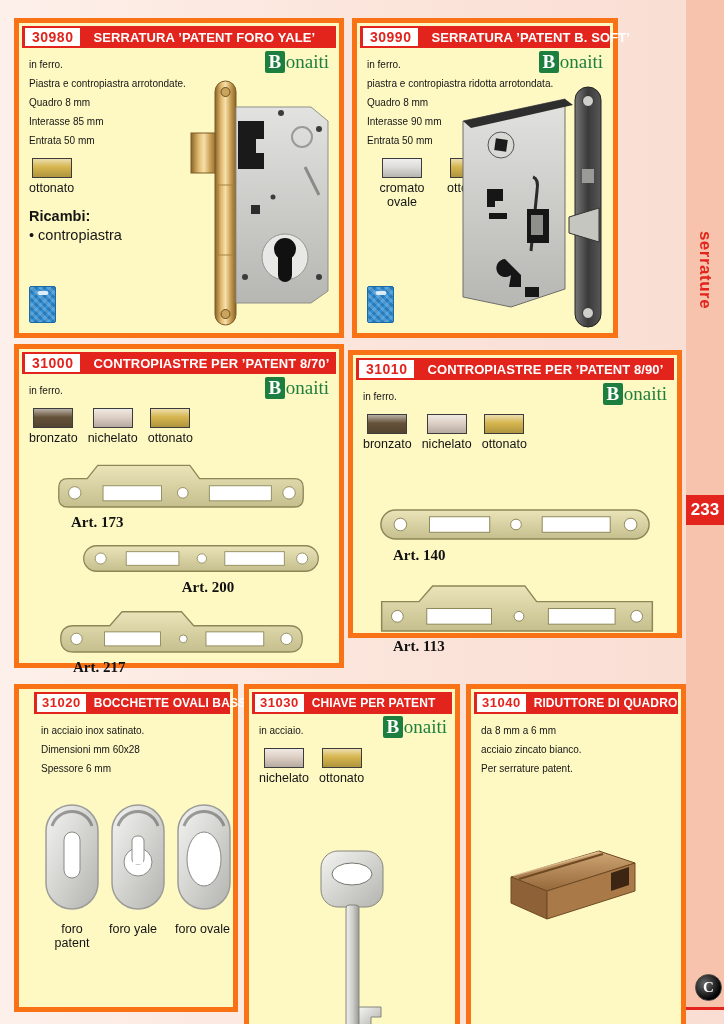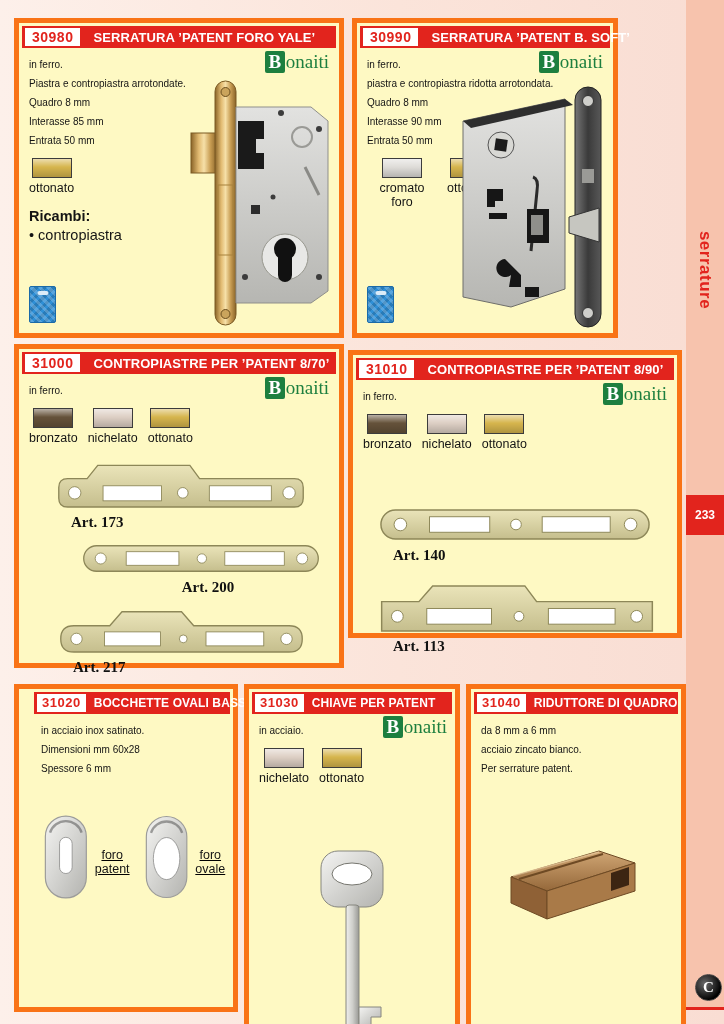--- a/index.html
+++ b/index.html
@@ -48,36 +48,36 @@
                      repeating-linear-gradient(-45deg,rgba(0,0,0,.14) 0 3px,transparent 3px 6px);
     border:1px solid #1b6aa8;box-sizing:border-box;
   }
   .bag-flat::before{
     content:"";position:absolute;top:4px;left:50%;transform:translateX(-50%);
     width:11px;height:4px;background:#dcecf8;border-radius:2px;
   }
   .plate-row{margin-left:38px;font-family:Liberation Serif, serif;}
   .art-label{font-weight:bold;font-size:15px;color:#111;margin:1px 0 0 14px;}
   .variant-row{display:flex;margin:24px 0 0 12px;}
-  .variant{display:flex;flex-direction:row;align-items:center;margin-right:8px;text-decoration:underline;}
+  .variant{display:flex;flex-direction:column;align-items:flex-start;margin-right:8px;}
   .variant .finish-label{font-size:12.5px;margin-top:10px;}
   .side-col{
     position:absolute;left:686px;top:0;width:38px;height:1007px;
     background:#f7c3ad;border-bottom:3px solid #e2241d;box-sizing:content-box;
   }
   .side-tab{
     position:absolute;left:686px;top:190px;width:38px;height:160px;
     display:flex;align-items:center;justify-content:center;
   }
   .side-tab span{
     transform:rotate(90deg);white-space:nowrap;color:#e2241d;font-weight:bold;font-size:17px;letter-spacing:.5px;
   }
   .page-badge{
-    position:absolute;left:686px;top:495px;width:38px;height:40px;background:#e2241d;
-    color:#fff;font-weight:bold;font-size:12px;display:flex;align-items:center;justify-content:center;
+    position:absolute;left:686px;top:495px;width:38px;height:30px;background:#e2241d;
+    color:#fff;font-weight:bold;font-size:17px;display:flex;align-items:center;justify-content:center;
   }
   .publisher{
     position:absolute;left:695px;top:974px;width:27px;height:27px;border-radius:50%;
     background:radial-gradient(circle at 35% 35%,#6a6a6a,#000 72%);
     color:#fff;display:flex;align-items:center;justify-content:center;
     font-family:"Liberation Serif","DejaVu Serif",serif;font-weight:bold;font-size:15px;
     border:1px solid #444;box-sizing:border-box;
   }
   .abs{position:absolute;}
 </style>
@@ -177,21 +177,21 @@
   <div class="desc">
     <div>in ferro.</div>
     <div>piastra e contropiastra ridotta arrotondata.</div>
     <div>Quadro 8 mm</div>
     <div>Interasse 90 mm</div>
     <div>Entrata 50 mm</div>
   </div>
   <div class="finishes">
     <div class="finish">
       <span class="chip" style="background-color: rgb(222, 220, 216);"></span>
-      <span class="finish-label">cromato foro</span>
+      <span class="finish-label">cromato ovale</span>
     </div>
     <div class="finish">
       <span class="chip" style="background-color: rgb(214, 181, 77);"></span>
       <span class="finish-label">ottonato</span>
     </div>
   </div>
   <div class="bag-flat"></div>
   <svg class="abs" style="right:6px;bottom:2px;" width="158" height="250" viewBox="0 0 158 250">
     <path d="M14 40 L116 18 L116 208 L62 226 L14 216 Z" fill="url(#gBody)" stroke="#6e6e6a"></path>
     <path d="M14 40 L116 18 L124 24 L22 47 Z" fill="#2e2e2e"></path>
@@ -333,20 +333,30 @@
         <rect x="3" y="3" width="52" height="104" rx="26" fill="url(#gSteel)" stroke="#9c9c9a" stroke-width="1.5"></rect>
         <path d="M9 24 A21 21 0 0 1 49 24" stroke="#4a4a4a" stroke-width="3" fill="none" opacity=".5"></path>
         <rect x="21" y="30" width="16" height="46" rx="8" fill="#fff" stroke="#8a8a88"></rect>
       </svg>
       <span class="finish-label">foro patent</span>
     </div>
     <div class="variant">
       <svg width="58" height="110" viewBox="0 0 58 110">
         <rect x="3" y="3" width="52" height="104" rx="26" fill="url(#gSteel)" stroke="#9c9c9a" stroke-width="1.5"></rect>
         <path d="M9 24 A21 21 0 0 1 49 24" stroke="#4a4a4a" stroke-width="3" fill="none" opacity=".5"></path>
+        <circle cx="29" cy="60" r="14" fill="#fff" stroke="#8a8a88"></circle>
+        <rect x="23" y="34" width="12" height="28" rx="5" fill="#fff" stroke="#8a8a88"></rect>
+        <rect x="24" y="40" width="10" height="22" fill="#fff"></rect>
+      </svg>
+      <span class="finish-label">foro yale</span>
+    </div>
+    <div class="variant">
+      <svg width="58" height="110" viewBox="0 0 58 110">
+        <rect x="3" y="3" width="52" height="104" rx="26" fill="url(#gSteel)" stroke="#9c9c9a" stroke-width="1.5"></rect>
+        <path d="M9 24 A21 21 0 0 1 49 24" stroke="#4a4a4a" stroke-width="3" fill="none" opacity=".5"></path>
         <ellipse cx="29" cy="57" rx="17" ry="27" fill="#fff" stroke="#8a8a88"></ellipse>
       </svg>
       <span class="finish-label">foro ovale</span>
     </div>
   </div>
 </section>
 
 <section class="card small" style="left:244px;top:684px;width:216px;height:388px;">
   <header class="card-header">
     <span class="code-badge">31030</span>

